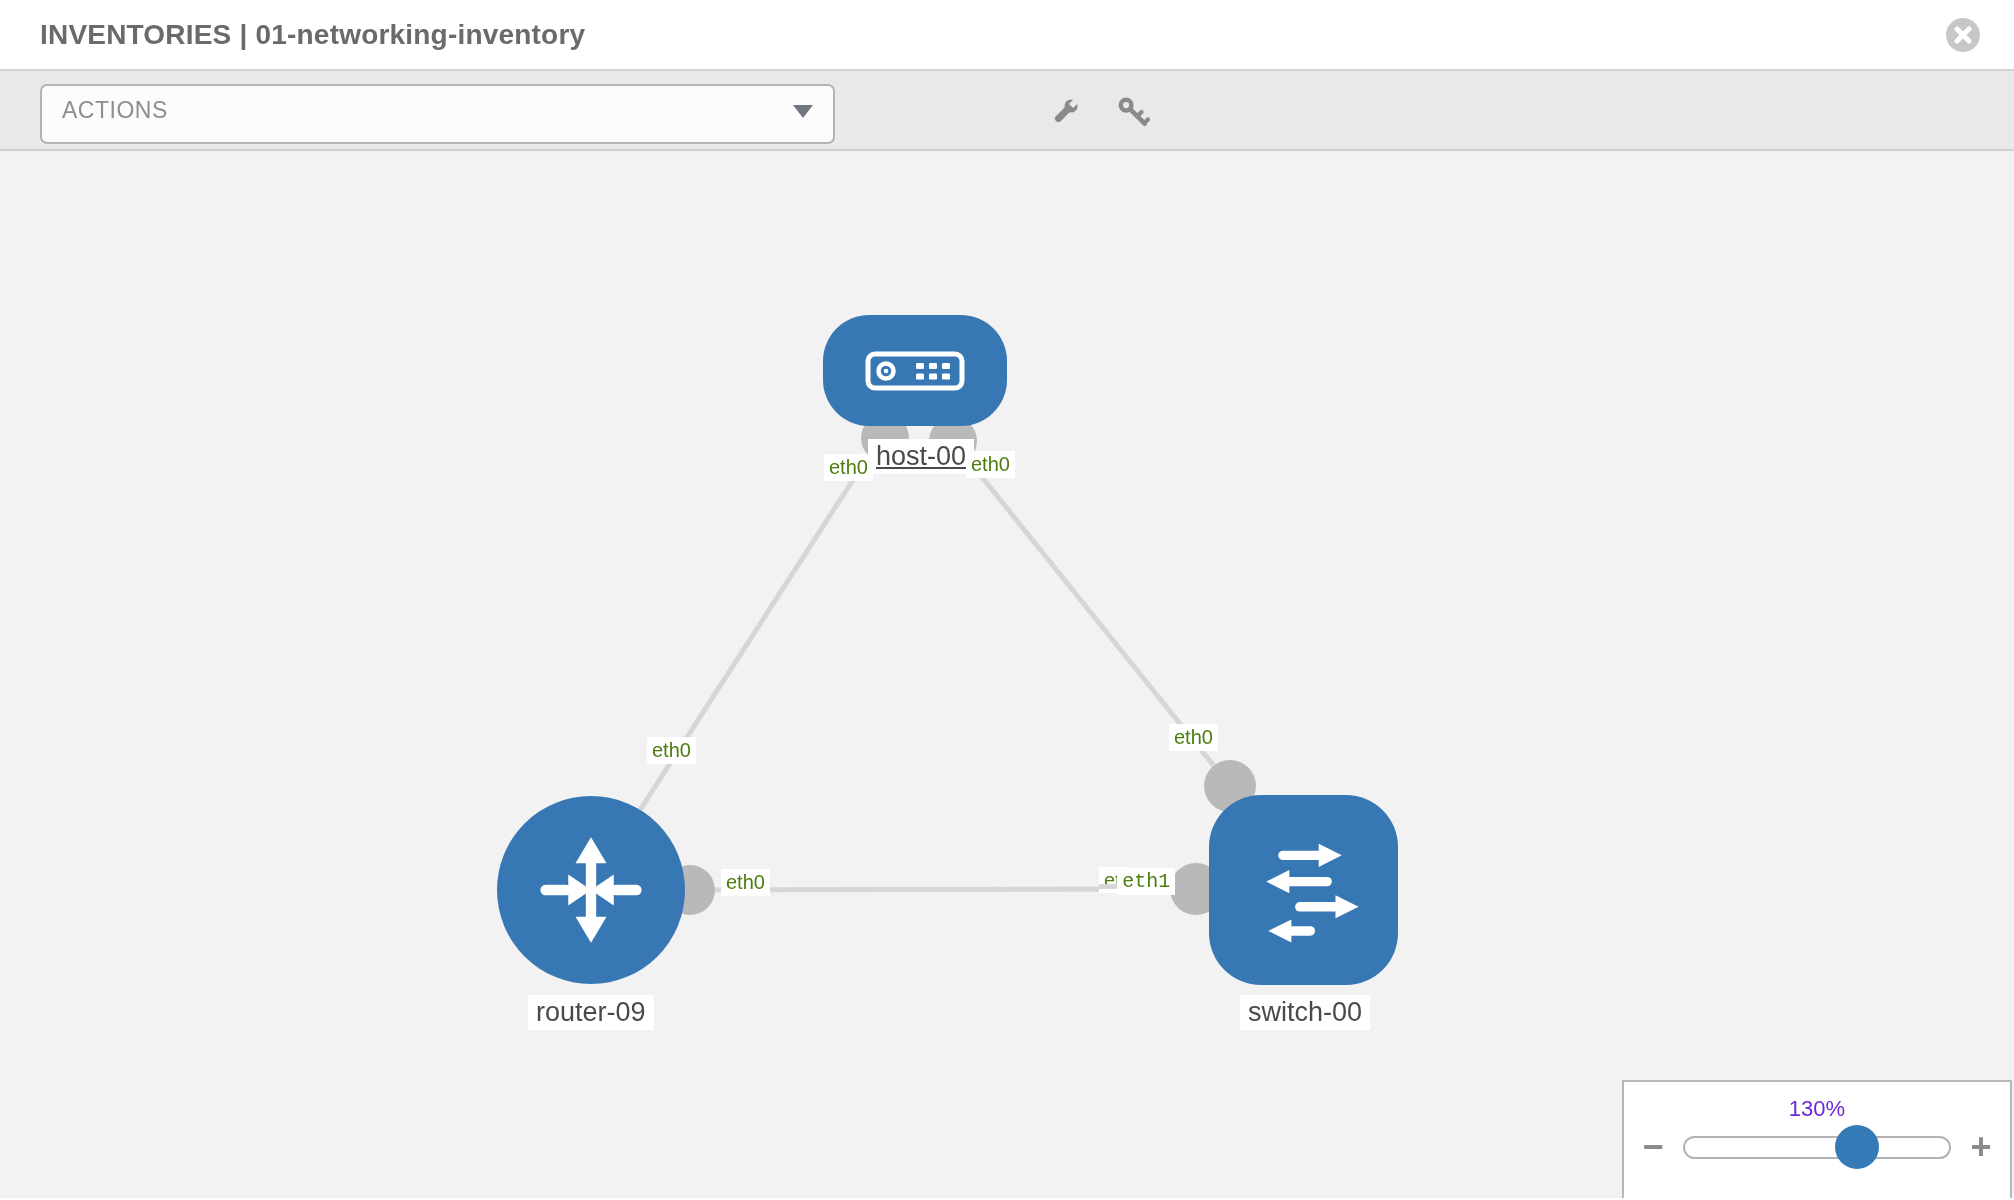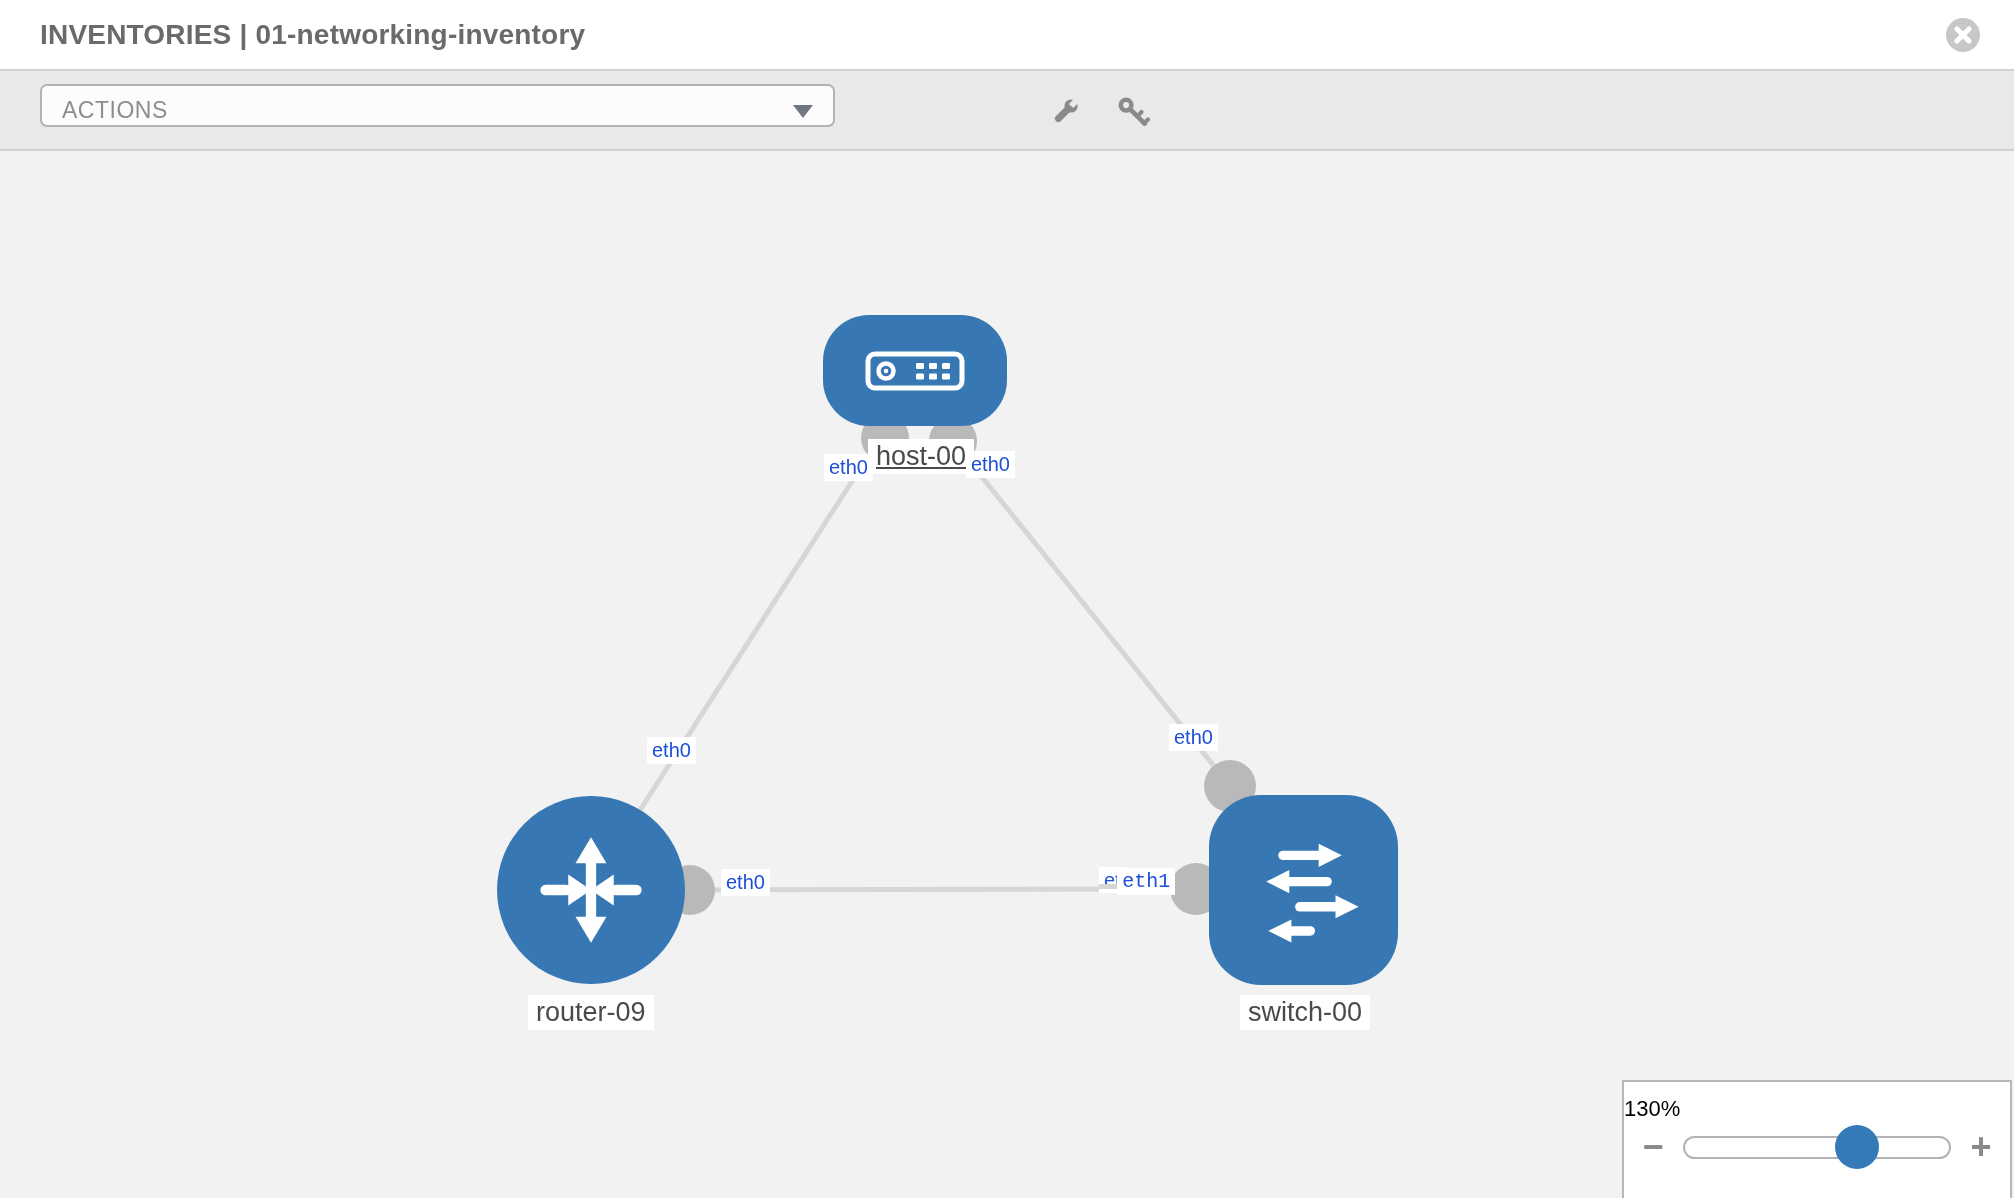--- a/index.html
+++ b/index.html
@@ -11,21 +11,21 @@
     border-bottom:2px solid #d2d2d2; }
   .page-title { position:absolute; left:40px; top:0; line-height:69px;
     font-size:28px; font-weight:bold; color:#6a6a6a; letter-spacing:.2px; }
   .close-btn { position:absolute; left:1946px; top:18px; width:34px; height:34px;
     border-radius:50%; background:#c7c7c7; cursor:pointer; }
   .close-btn svg { position:absolute; left:8px; top:8px; }
 
   
   .toolbar { position:relative; width:2014px; height:80px; background:#e9e9e9;
     border-bottom:2px solid #d0d0d0; }
-  .select-box { position:absolute; top:13px; height:43px; background:#fcfcfc;
+  .select-box { position:absolute; top:13px; height:60px; background:#fcfcfc;
     border:2px solid #b3b3b3; border-radius:7px; cursor:pointer; }
   .select-box .sel-label { position:absolute; left:20px; top:0; line-height:48px;
     font-size:23px; color:#8e8e8e; letter-spacing:.5px; }
   .caret { position:absolute; right:20px; top:19px; width:0; height:0;
     border-left:10px solid transparent; border-right:10px solid transparent;
     border-top:13px solid #707780; }
   .actions-box { left:40px; width:795px; }
   .search-box { left:1185px; width:793px; }
   .tool-icon { position:absolute; top:24px; width:34px; height:34px; cursor:pointer; }
   .wrench { left:1048px; }
@@ -41,36 +41,36 @@
   .node-host { left:823px; top:164px; width:184px; height:111px; border-radius:46px; }
   .node-router { left:497px; top:645px; width:188px; height:188px; border-radius:50%; }
   .node-switch { left:1209px; top:644px; width:189px; height:190px; border-radius:52px; }
 
   .node-label { position:absolute; z-index:3; background:#ffffff; color:#4a4a4a;
     font-size:27px; padding:2px 8px; white-space:nowrap; }
   .lbl-host { left:868px; top:288px;text-decoration:underline; }
   .lbl-router { left:528px; top:844px; }
   .lbl-switch { left:1240px; top:844px; }
 
-  .port-label { position:absolute; z-index:3; background:#ffffff; color:#1d4ed8;
+  .port-label { position:absolute; z-index:3; background:#ffffff; color:#4d7c0f;
     font-size:20px; padding:2px 5px; white-space:nowrap; }
   .pl-hr-host   { left:824px; top:303px; }
   .pl-hs-host   { left:966px; top:300px; }
   .pl-hr-router { left:647px; top:586px; }
   .pl-hs-switch { left:1169px; top:573px; }
   .pl-rs-router { left:721px; top:718px; }
   .pl-rs-switch { left:1099px; top:718px; z-index:3; padding:0; background:none; }
   .pl-rs-switch .lbl-under { position:relative; z-index:1; background:#fff; padding:2px 2px 2px 5px; }
   .pl-rs-switch .strike { position:absolute; z-index:2; left:0; top:15px; width:42px; height:5px; background:#d6d6d6; }
   .pl-rs-switch .lbl-top { position:relative; z-index:3; background:#fff; padding:2px 5px; margin-left:-10px;font-family:Liberation Mono, monospace; }
 
   
   .zoom-panel { position:absolute; z-index:4; left:1622px; top:929px; width:390px;
     height:280px; background:#fff; border:2px solid #b7b7b7; }
-  .zoom-level { margin-top:14px; text-align:left; font-size:22px; color:#000000; }
+  .zoom-level { margin-top:14px; text-align:center; font-size:22px; color:#6d28d9; }
   .zoom-row { margin-top:10px; display:flex; align-items:center; justify-content:center; gap:14px; }
   .zoom-btn { width:32px; text-align:center; font-size:36px; font-weight:bold;
     color:#8a8a8a; line-height:30px; cursor:pointer; user-select:none; }
   .zoom-track { position:relative; width:268px; height:23px; background:#fff;
     border:2px solid #b3b3b3; border-radius:13px; cursor:pointer; }
   .zoom-handle { position:absolute; left:150px; top:-13px; width:44px; height:44px;
     border-radius:50%; background:#337ab7; cursor:grab; }
 </style>
 </head>
 <body>

